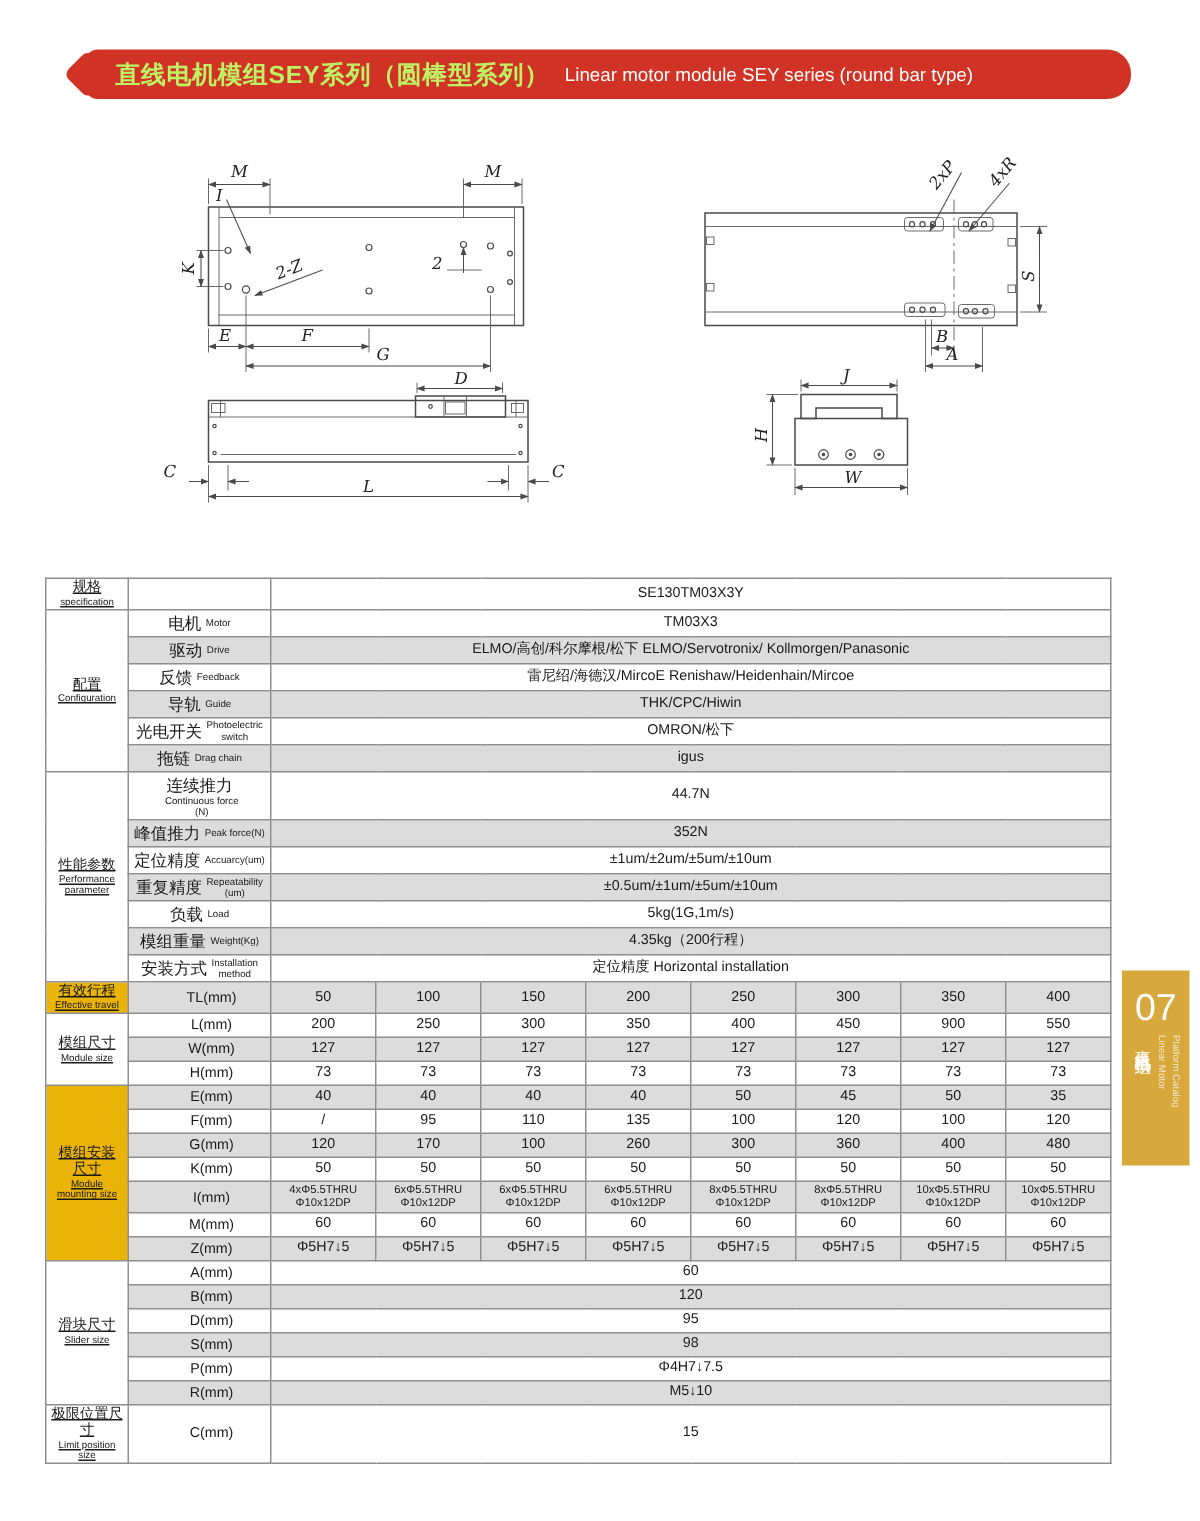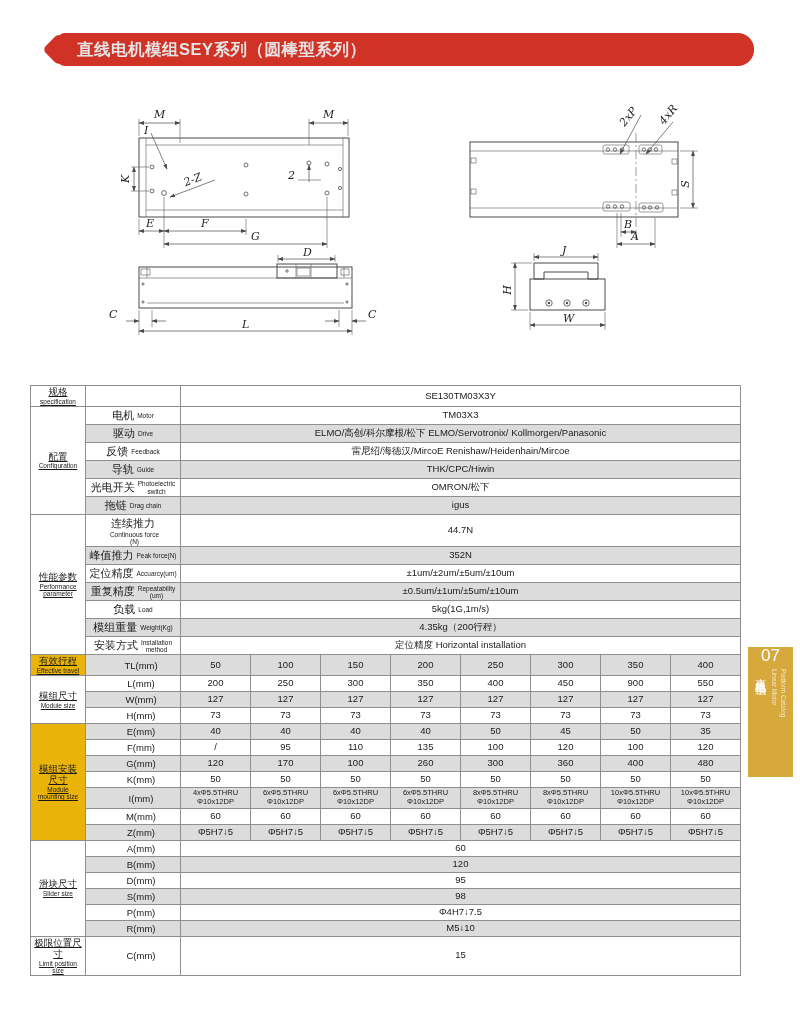--- a/index.html
+++ b/index.html
@@ -6,21 +6,21 @@
   html,body { background:#fff; }
   body { width:800px; height:1014px; position:relative; overflow:hidden;
          font-family:"Liberation Sans", sans-serif; color:#1a1a1a; }
 
   
   .banner { position:absolute; left:57px; top:33px; width:697px; height:33px;
             background:var(--banner-c,#d03226); border-radius:8px 16px 16px 8px;
             display:flex; align-items:center; padding-left:20px; }
   .banner::before { content:""; position:absolute; left:-10px; top:5px; width:23px; height:23px;
             background:var(--banner-c,#d03226); border-radius:5px; transform:rotate(45deg); }
-  .b-zh { position:relative; color:#e5e5e5; font-weight:bold; font-size:16.5px; letter-spacing:.5px; }
+  .b-zh { position:relative; color:#bef264; font-weight:bold; font-size:16.5px; letter-spacing:.5px; }
   .b-en { position:relative; color:#fff; font-size:12.5px; margin-left:10px; }
 
   
   .drawings { position:absolute; left:30px; top:85px; width:740px; height:290px; }
   .ln   { stroke:#4a4a4a; stroke-width:1;   fill:none; }
   .thin { stroke:#5a5a5a; stroke-width:.6;  fill:none; }
   .dim  { stroke:#4a4a4a; stroke-width:.7;  fill:none; }
   .hole { stroke:#4a4a4a; stroke-width:.8;  fill:none; }
   .dtxt { font:italic 11px "DejaVu Serif", serif; fill:#222; }
 
@@ -38,35 +38,36 @@
   td.lcell.dimlab { text-align:center; padding-left:18px; }
   .lzh { font-size:11px; display:inline-block; vertical-align:middle; }
   .len { font-size:6.5px; display:inline-block; vertical-align:middle; margin-left:3px;
          line-height:1.1; white-space:pre-line; }
   td.vcell { white-space:pre-line; line-height:1.15; }
   td.vcell.small { font-size:7.5px; }
 
   
   .tab { position:absolute; left:748px; top:647px; width:45px; height:130px;
          background:var(--tab-c,#d7a93d); }
-  .tab-num { text-align:center; color:#fff; font-size:17px; line-height:1.1; padding-top:0; }
+  .tab-num { text-align:center; color:#fff; font-size:25px; line-height:1.1; padding-top:12px; }
   .tab-body { display:flex; flex-direction:row; justify-content:center; margin-top:3px; height:92px; }
   .tab-zh { writing-mode:vertical-rl; text-orientation:upright; font-size:11px;
             letter-spacing:1.5px; color:rgba(255,255,255,.88); }
   .tab-en { writing-mode:vertical-lr; font-size:6.5px; color:rgba(255,255,255,.72);
             line-height:1.5; margin-left:1px; }
   .tab-en span { display:block; }
 </style>
 </head>
 <body>
 
 <div class="page">
 
   <div class="banner" style="--banner-c: #d03226;">
     <span class="b-zh">直线电机模组SEY系列（圆棒型系列）</span>
+    <span class="b-en">Linear motor module SEY series (round bar type)</span>
   </div>
 
   <svg class="drawings" viewBox="0 0 740 290" xmlns="http://www.w3.org/2000/svg">
     <defs>
       <marker id="arr" viewBox="0 0 10 10" refX="9" refY="5" markerWidth="8" markerHeight="8" orient="auto-start-reverse">
         <path d="M0,1.5 L10,5 L0,8.5 z" fill="#4a4a4a"></path>
       </marker>
     </defs>
 
     <g>

